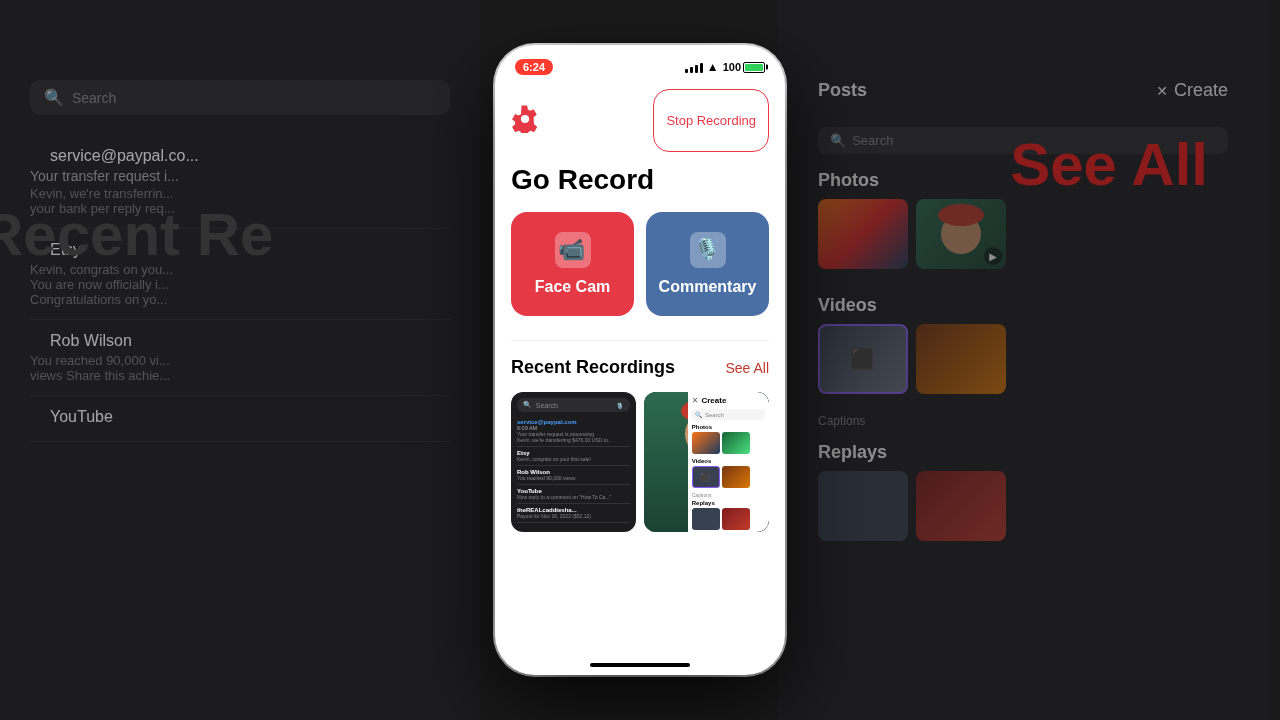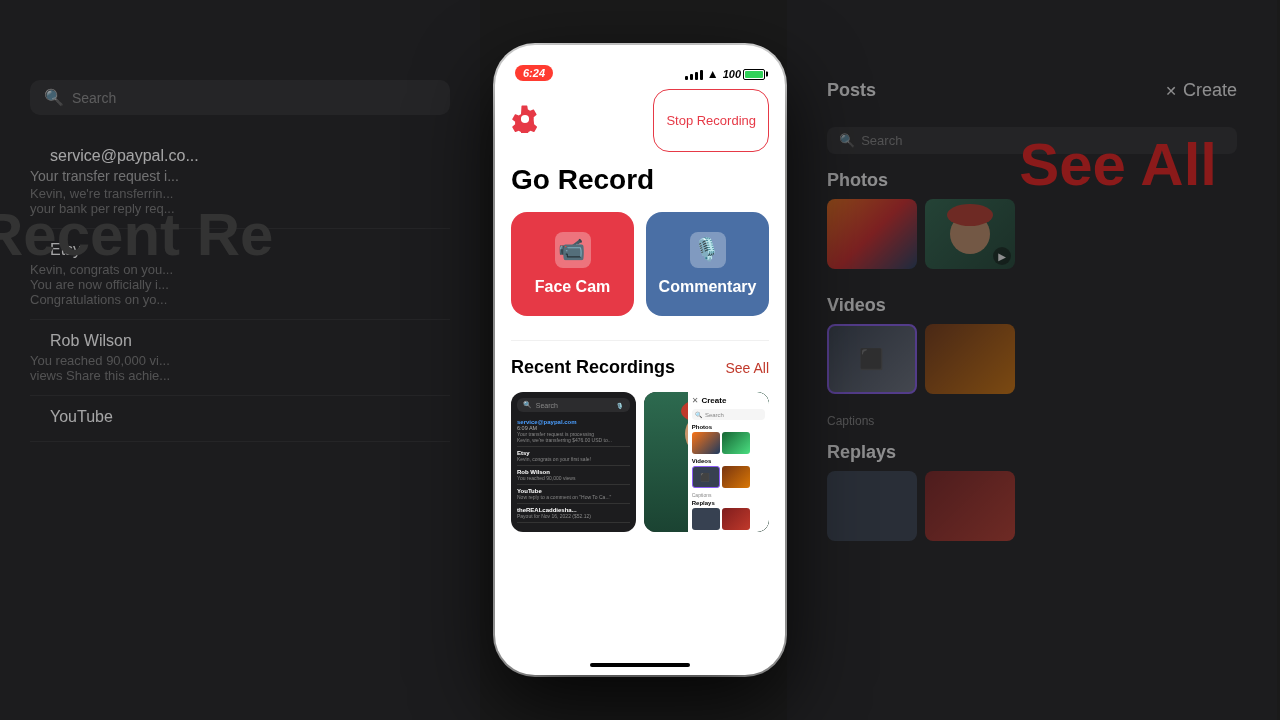--- a/index.html
+++ b/index.html
@@ -15,21 +15,21 @@
     
     .bg-left {
       position: absolute;
       left: 0; top: 0;
       width: 480px; height: 720px;
       background: #1c1c1e;
       overflow: hidden;
     }
     .bg-right {
       position: absolute;
-      right: 3px; top: 0;
+      right: 12px; top: 0;
       width: 490px; height: 720px;
       background: #1c1c1e;
       overflow: hidden;
     }
 
     
     .bg-left-content {
       position: absolute;
       top: 0; left: 0; right: 0; bottom: 0;
       opacity: 0.6;
@@ -145,25 +145,24 @@
       background: #fff;
       border-radius: 40px;
       box-shadow: 0 30px 80px rgba(0,0,0,0.8), 0 0 0 2px #e5e5e5;
       overflow: hidden;
       z-index: 10;
     }
 
     
     .status-bar {
       display: flex;
-      align-items: flex-end;
+      align-items: center;
       justify-content: space-between;
       padding: 8px 20px 0;
       height: 36px;
-      font-style: italic;
     }
     .status-time {
       background: #ff3b30;
       color: #fff;
       font-size: 11px;
       font-weight: 600;
       padding: 2px 8px;
       border-radius: 10px;
     }
     .status-icons {

